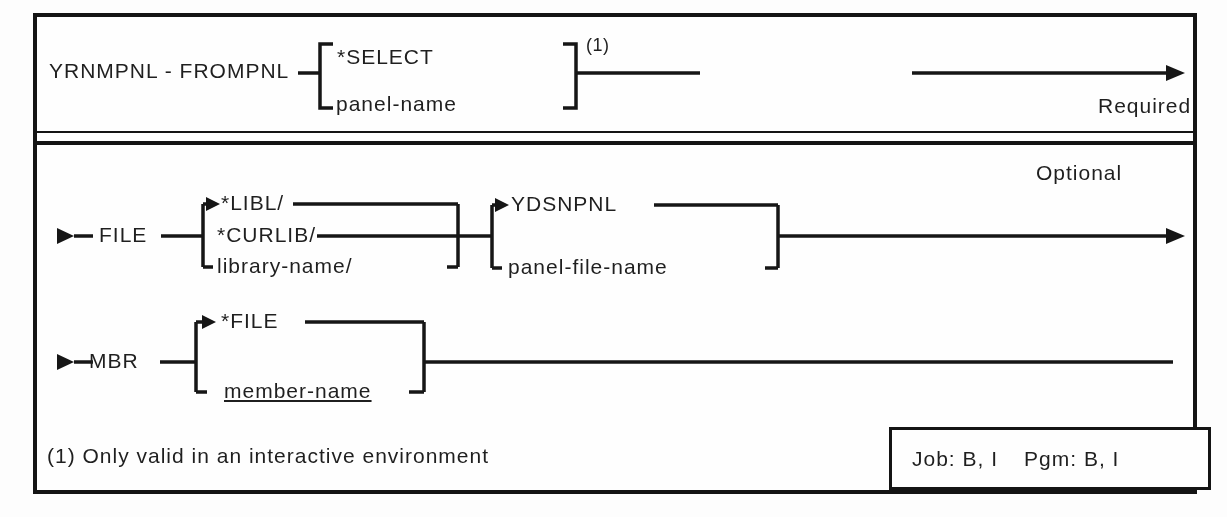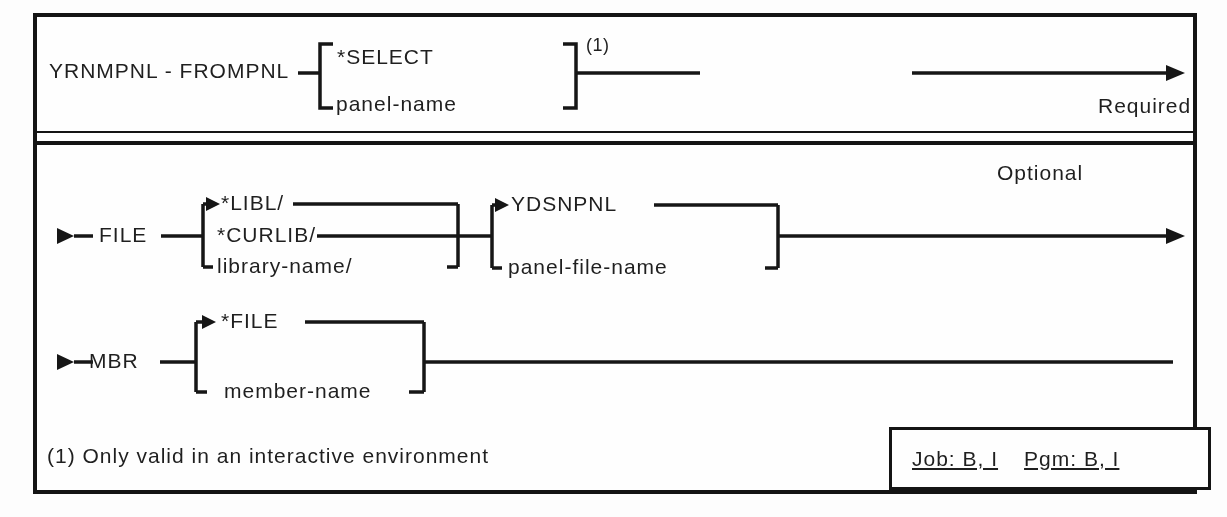--- a/index.html
+++ b/index.html
@@ -18,21 +18,21 @@
   svg.lines path{stroke:#161616;stroke-width:3.5;fill:none;}
   svg.lines polygon{fill:#161616;stroke:none;}
   .lbl{
     position:absolute;font-size:21px;letter-spacing:1px;line-height:22px;
     white-space:nowrap;color:#1f1f1f;
   }
   .lbl.small{font-size:18px;letter-spacing:0.5px;}
   .envbox{
     position:absolute;left:889px;top:427px;width:296px;height:57px;
     border:3px solid #141414;background:#fefefe;display:flex;align-items:center;
-    gap:26px;padding-left:20px;box-sizing:content-box;text-decoration:underline;
+    gap:26px;padding-left:20px;box-sizing:content-box;
   }
   .envbox span{font-size:21px;letter-spacing:1px;white-space:nowrap;}
 </style>
 </head>
 <body>
 
 <div class="canvas">
 
   <div class="outer"></div>
   <div class="divider d1"></div>
@@ -74,32 +74,32 @@
     <path d="M424,322 V392"></path>
     <path d="M424,362 H1173"></path>
   </svg>
 
   <span class="lbl" style="left:49px;top:60px;">YRNMPNL - FROMPNL</span>
   <span class="lbl" style="left:337px;top:31px;margin-top:15px;">*SELECT</span>
   <span class="lbl" style="left:336px;top:93px;">panel-name</span>
   <span class="lbl small" style="left:586px;top:34px;">(1)</span>
   <span class="lbl" style="left:1098px;top:95px;">Required</span>
 
-  <span class="lbl" style="left:997px;top:162px;">Optional</span>
+  <span class="lbl" style="left:1036px;top:162px;">Optional</span>
 
   <span class="lbl" style="left:99px;top:224px;">FILE</span>
   <span class="lbl" style="left:221px;top:192px;text-align:right;">*LIBL/</span>
   <span class="lbl" style="left:217px;top:224px;">*CURLIB/</span>
   <span class="lbl" style="left:217px;top:255px;text-align:center;">library-name/</span>
   <span class="lbl" style="left:511px;top:193px;">YDSNPNL</span>
   <span class="lbl" style="left:508px;top:256px;">panel-file-name</span>
 
   <span class="lbl" style="left:89px;top:350px;">MBR</span>
   <span class="lbl" style="left:221px;top:310px;">*FILE</span>
-  <span class="lbl" style="left:224px;top:380px;">member-name</span>
+  <span class="lbl" style="left:224px;top:380px;text-decoration:underline;">member-name</span>
 
   <span class="lbl" style="left:47px;top:445px;">(1) Only valid in an interactive environment</span>
 
   <div class="envbox">
     <span>Job: B, I</span>
     <span>Pgm: B, I</span>
   </div>
 
 </div>
 

